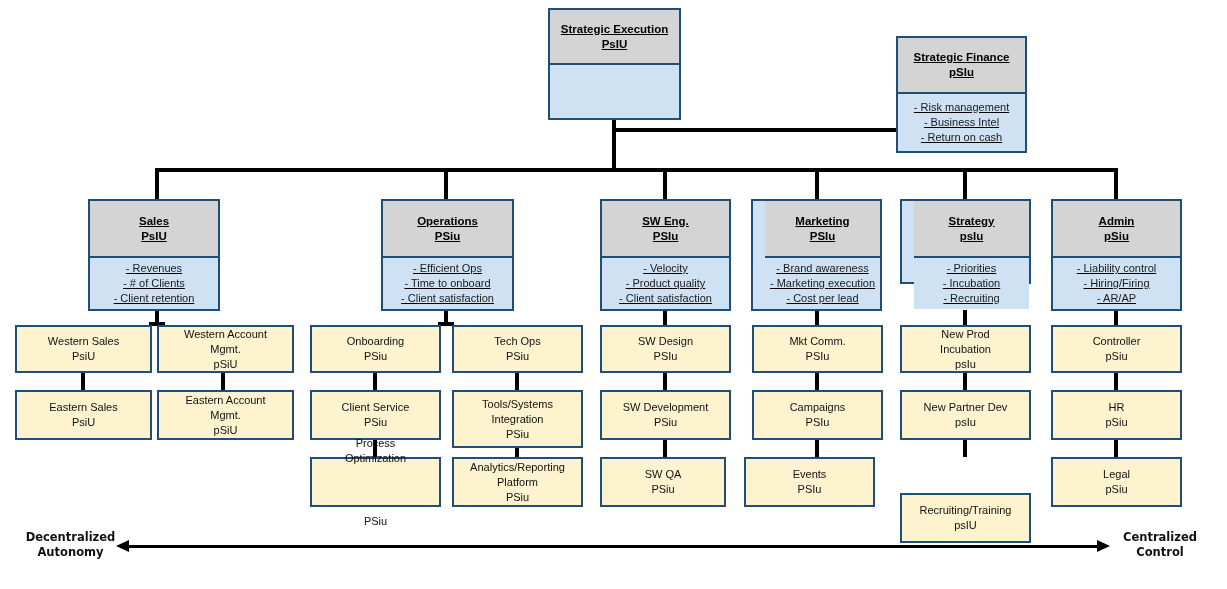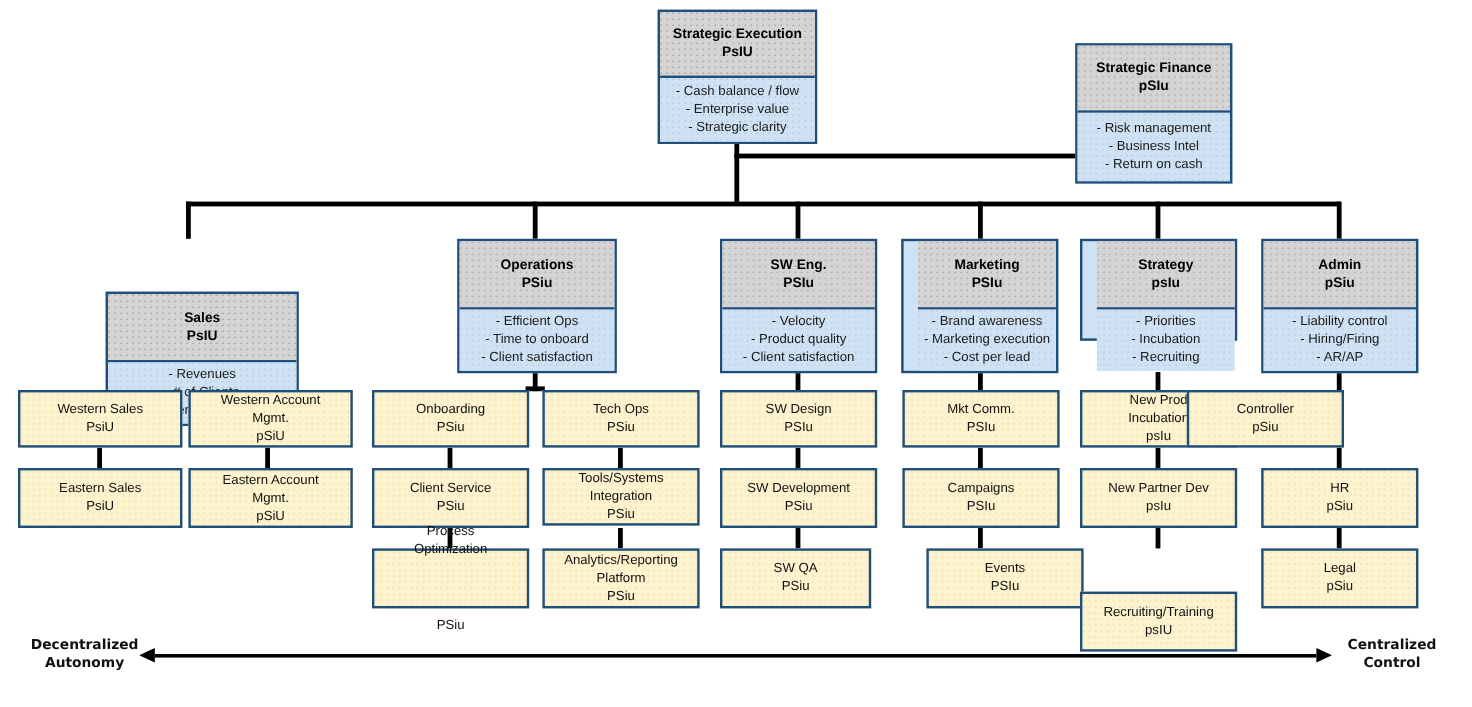--- a/index.html
+++ b/index.html
@@ -21,20 +21,21 @@
     position: absolute;
     background: #000000;
   }
 
   
   .node {
     position: absolute;
     border: 2px solid #1f4e79;
     box-sizing: border-box;
     background: #cfe2f3;
+    text-decoration: underline;
   }
   .node .head {
     background-color: #d4d4d4;
     background-image:
       radial-gradient(circle at 1px 1px, rgba(120,120,120,.45) 0.6px, transparent 0.7px);
     background-size: 5px 5px;
     border-bottom: 2px solid #1f4e79;
     box-sizing: border-box;
     display: flex;
     flex-direction: column;
@@ -153,40 +154,35 @@
   <div class="line" style="left:963px; top:440px; width:4px; height:17px;"></div>
 
   <div class="line" style="left:1114px; top:373px; width:4px; height:17px;"></div>
   <div class="line" style="left:1114px; top:440px; width:4px; height:17px;"></div>
 
   <div class="node" style="left:548px; top:8px; width:133px; height:112px;">
     <div class="head" style="height:55px;">
       <div>Strategic Execution</div>
       <div>PsIU</div>
     </div>
-    <div class="body" style="height:53px;">
-      <div class="kpi">- Cash balance / flow</div>
-      <div class="kpi">- Enterprise value</div>
-      <div class="kpi">- Strategic clarity</div>
-    </div>
   </div>
 
   <div class="node" style="left:896px; top:36px; width:131px; height:117px;">
     <div class="head" style="height:56px;">
       <div>Strategic Finance</div>
       <div>pSIu</div>
     </div>
     <div class="body" style="height:57px;">
       <div class="kpi">- Risk management</div>
       <div class="kpi">- Business Intel</div>
       <div class="kpi">- Return on cash</div>
     </div>
   </div>
 
-  <div class="node" style="left:88px; top:199px; width:161px; height:112px;margin-top:44px;">
+  <div class="node" style="left:88px; top:199px; width:132px; height:112px;">
     <div class="head" style="height:57px;">
       <div>Sales</div>
       <div>PsIU</div>
     </div>
     <div class="body" style="height:51px;">
       <div class="kpi">- Revenues</div>
       <div class="kpi">- # of Clients</div>
       <div class="kpi">- Client retention</div>
     </div>
   </div>
@@ -279,21 +275,21 @@
   </div>
   <div class="leaf" style="left:310px; top:457px; width:131px; height:50px;gap:48px;">
     <div>Process Optimization</div>
     <div>PSiu</div>
   </div>
 
   <div class="leaf" style="left:452px; top:325px; width:131px; height:48px;">
     <div>Tech Ops</div>
     <div>PSiu</div>
   </div>
-  <div class="leaf" style="left:452px; top:390px; width:131px; height:48px;text-align:center;">
+  <div class="leaf" style="left:452px; top:390px; width:131px; height:58px;text-align:center;">
     <div>Tools/Systems Integration</div>
     <div>PSiu</div>
   </div>
   <div class="leaf" style="left:452px; top:457px; width:131px; height:50px;">
     <div>Analytics/Reporting Platform</div>
     <div>PSiu</div>
   </div>
 
   <div class="leaf" style="left:600px; top:325px; width:131px; height:48px;">
     <div>SW Design</div>
@@ -309,39 +305,39 @@
   </div>
 
   <div class="leaf" style="left:752px; top:325px; width:131px; height:48px;">
     <div>Mkt Comm.</div>
     <div>PSIu</div>
   </div>
   <div class="leaf" style="left:752px; top:390px; width:131px; height:50px;">
     <div>Campaigns</div>
     <div>PSIu</div>
   </div>
-  <div class="leaf" style="left:772px; top:457px; width:131px; height:50px;">
+  <div class="leaf" style="left:744px; top:457px; width:131px; height:50px;">
     <div>Events</div>
     <div>PSIu</div>
   </div>
 
   <div class="leaf" style="left:900px; top:325px; width:131px; height:48px;">
     <div>New Prod Incubation</div>
     <div>psIu</div>
   </div>
   <div class="leaf" style="left:900px; top:390px; width:131px; height:50px;">
     <div>New Partner Dev</div>
     <div>psIu</div>
   </div>
   <div class="leaf" style="left:900px; top:457px; width:131px; height:50px;margin-top:36px;">
     <div>Recruiting/Training</div>
     <div>psIU</div>
   </div>
 
-  <div class="leaf" style="left:989px; top:325px; width:131px; height:48px;">
+  <div class="leaf" style="left:1051px; top:325px; width:131px; height:48px;">
     <div>Controller</div>
     <div>pSiu</div>
   </div>
   <div class="leaf" style="left:1051px; top:390px; width:131px; height:50px;">
     <div>HR</div>
     <div>pSiu</div>
   </div>
   <div class="leaf" style="left:1051px; top:457px; width:131px; height:50px;">
     <div>Legal</div>
     <div>pSiu</div>

